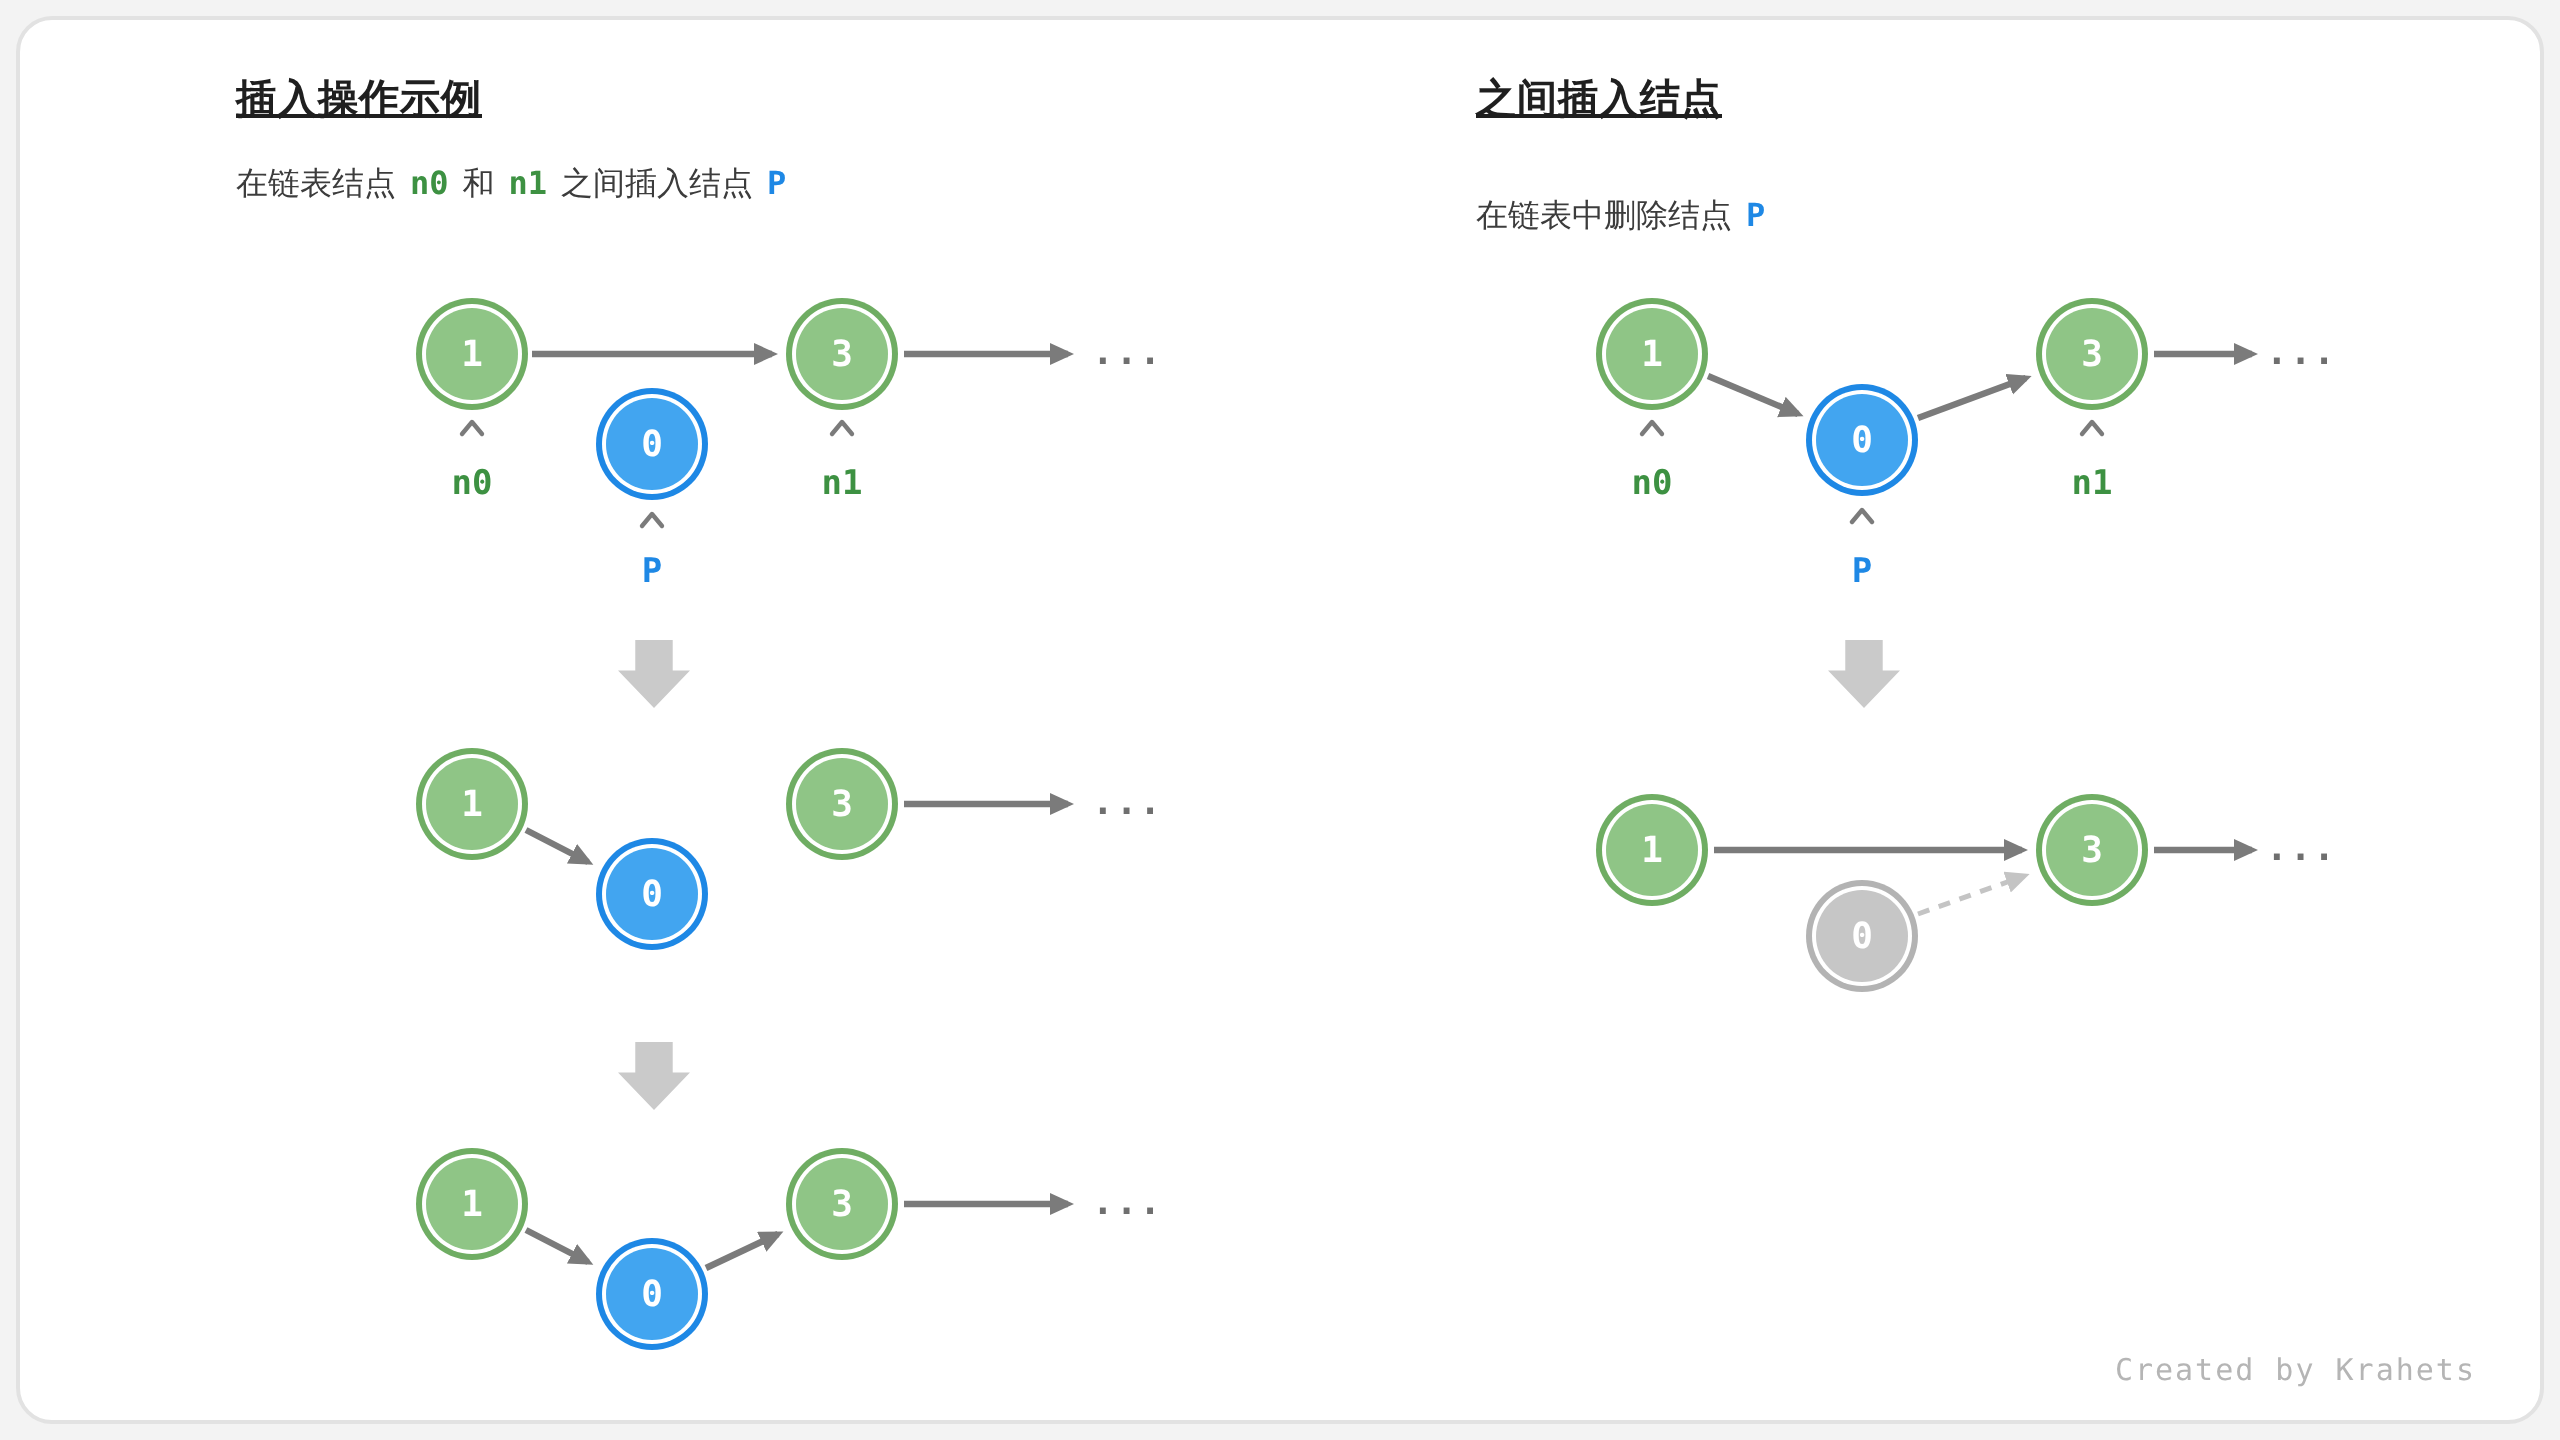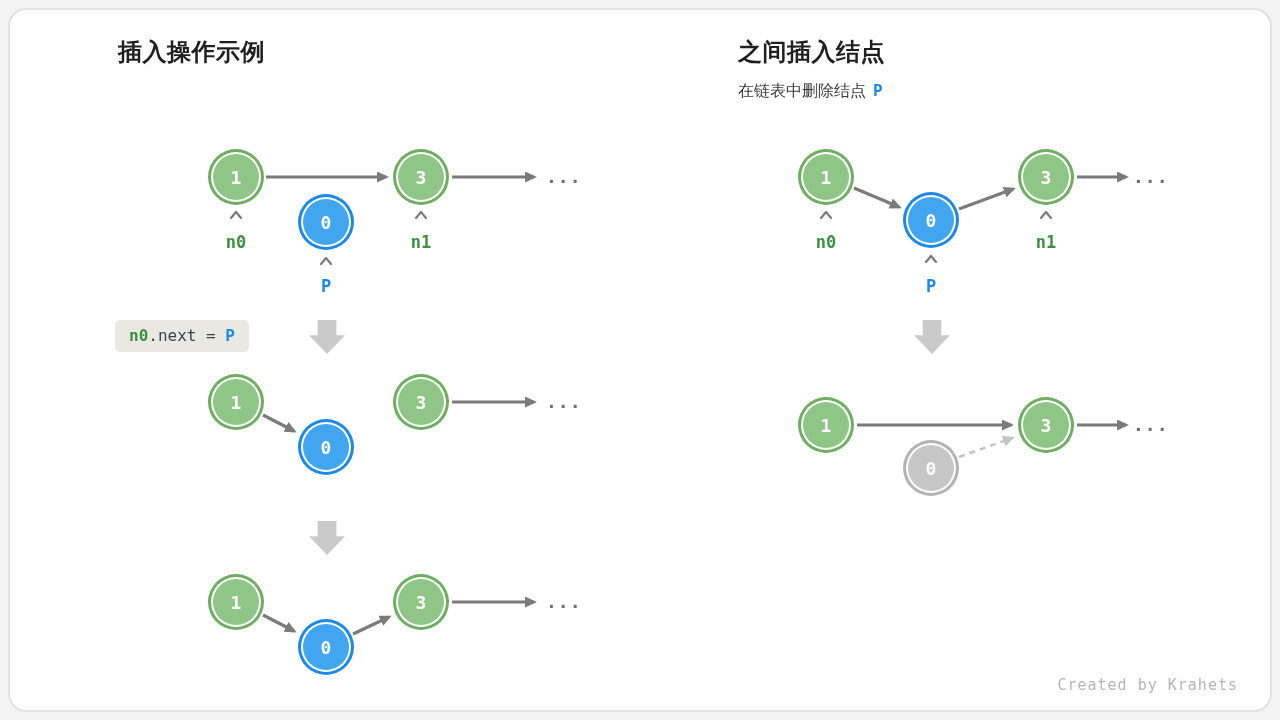--- a/index.html
+++ b/index.html
@@ -19,22 +19,22 @@
   .overlay {
     position:absolute; left:0; top:0; width:1280px; height:720px;
     pointer-events:none;
   }
   .arrow-line { stroke:var(--arrow,#7b7b7b); stroke-width:3.2; fill:none; }
   .arrow-head { fill:var(--arrow,#7b7b7b); }
   .dash-line { stroke:var(--arrow-light,#c4c4c4); stroke-width:2.5; fill:none; stroke-dasharray:6 5; }
   .dash-head { fill:var(--arrow-light,#c4c4c4); }
 
   .sec-title {
-    position:absolute; font-size:24px; font-weight:bold;
-    color:var(--title,#1f1f1f); letter-spacing:0.5px;
+    position:absolute; font-size:20px; font-weight:bold;
+    color:var(--title,#1f1f1f); letter-spacing:0.5px;text-decoration:underline;
   }
   .subtitle {
     position:absolute; font-size:16px; color:var(--subtitle,#3c3c3c);
     line-height:24px; white-space:nowrap;
   }
   .sub-code {
     font-family:"DejaVu Sans Mono",monospace; font-weight:bold;
     margin:0 7px; font-size:16px;
   }
   .tok-green { color:var(--green-text,#3d9142); }
@@ -112,20 +112,23 @@
     <line class="arrow-line" x1="854" y1="188" x2="899" y2="207" marker-end="url(#ah)"></line>
     <line class="arrow-line" x1="959" y1="209" x2="1013" y2="189" marker-end="url(#ah)"></line>
     <line class="arrow-line" x1="1077" y1="177" x2="1126" y2="177" marker-end="url(#ah)"></line>
 
     <line class="arrow-line" x1="857" y1="425" x2="1011" y2="425" marker-end="url(#ah)"></line>
     <line class="arrow-line" x1="1077" y1="425" x2="1126" y2="425" marker-end="url(#ah)"></line>
     <line class="dash-line" x1="959" y1="457" x2="1012" y2="438" marker-end="url(#ahl)"></line>
   </svg>
 
   <div class="sec-title" style="left:118px;top:36px">插入操作示例</div>
+  <div class="subtitle" style="left:118px;top:80px">
+    <span>在链表结点</span><span class="sub-code tok-green">n0</span><span>和</span><span class="sub-code tok-green">n1</span><span>之间插入结点</span><span class="sub-code tok-blue">P</span>
+  </div>
 
   <div class="node green" style="left:213px;top:154px">
       <span>1</span>
     </div>
   <div class="node green" style="left:398px;top:154px">
       <span>3</span>
     </div>
   <div class="node blue" style="left:303px;top:199px">
       <span>0</span>
     </div>
@@ -139,21 +142,20 @@
   <div class="caret" style="left:318px;top:252px"><svg width="16" height="10" viewBox="0 0 16 10">
         <polyline class="caret-line" points="3,8 8,2 13,8"></polyline>
       </svg></div>
 
   <div class="nlabel tok-green" style="left:211px;top:232px">n0</div>
   <div class="nlabel tok-green" style="left:396px;top:232px">n1</div>
   <div class="nlabel tok-blue" style="left:301px;top:276px">P</div>
 
   <div class="dots" style="left:546px;top:166px">...</div>
 
-  <div class="codebox" style="left:115px;top:320px"><span class="tok-green">n0</span><span>.next = </span><span class="tok-blue">P</span></div>
   <div class="down-arrow" style="left:309px;top:320px"></div>
 
   <div class="node green" style="left:213px;top:379px">
       <span>1</span>
     </div>
   <div class="node blue" style="left:303px;top:424px">
       <span>0</span>
     </div>
   <div class="node green" style="left:398px;top:379px">
       <span>3</span>
@@ -167,21 +169,21 @@
     </div>
   <div class="node blue" style="left:303px;top:624px">
       <span>0</span>
     </div>
   <div class="node green" style="left:398px;top:579px">
       <span>3</span>
     </div>
   <div class="dots" style="left:546px;top:591px">...</div>
 
   <div class="sec-title" style="left:738px;top:36px">之间插入结点</div>
-  <div class="subtitle" style="left:738px;top:79px">
+  <div class="subtitle" style="left:738px;top:96px">
     <span>在链表中删除结点</span><span class="sub-code tok-blue">P</span>
   </div>
 
   <div class="node green" style="left:803px;top:154px">
       <span>1</span>
     </div>
   <div class="node blue" style="left:908px;top:197px">
       <span>0</span>
     </div>
   <div class="node green" style="left:1023px;top:154px">

